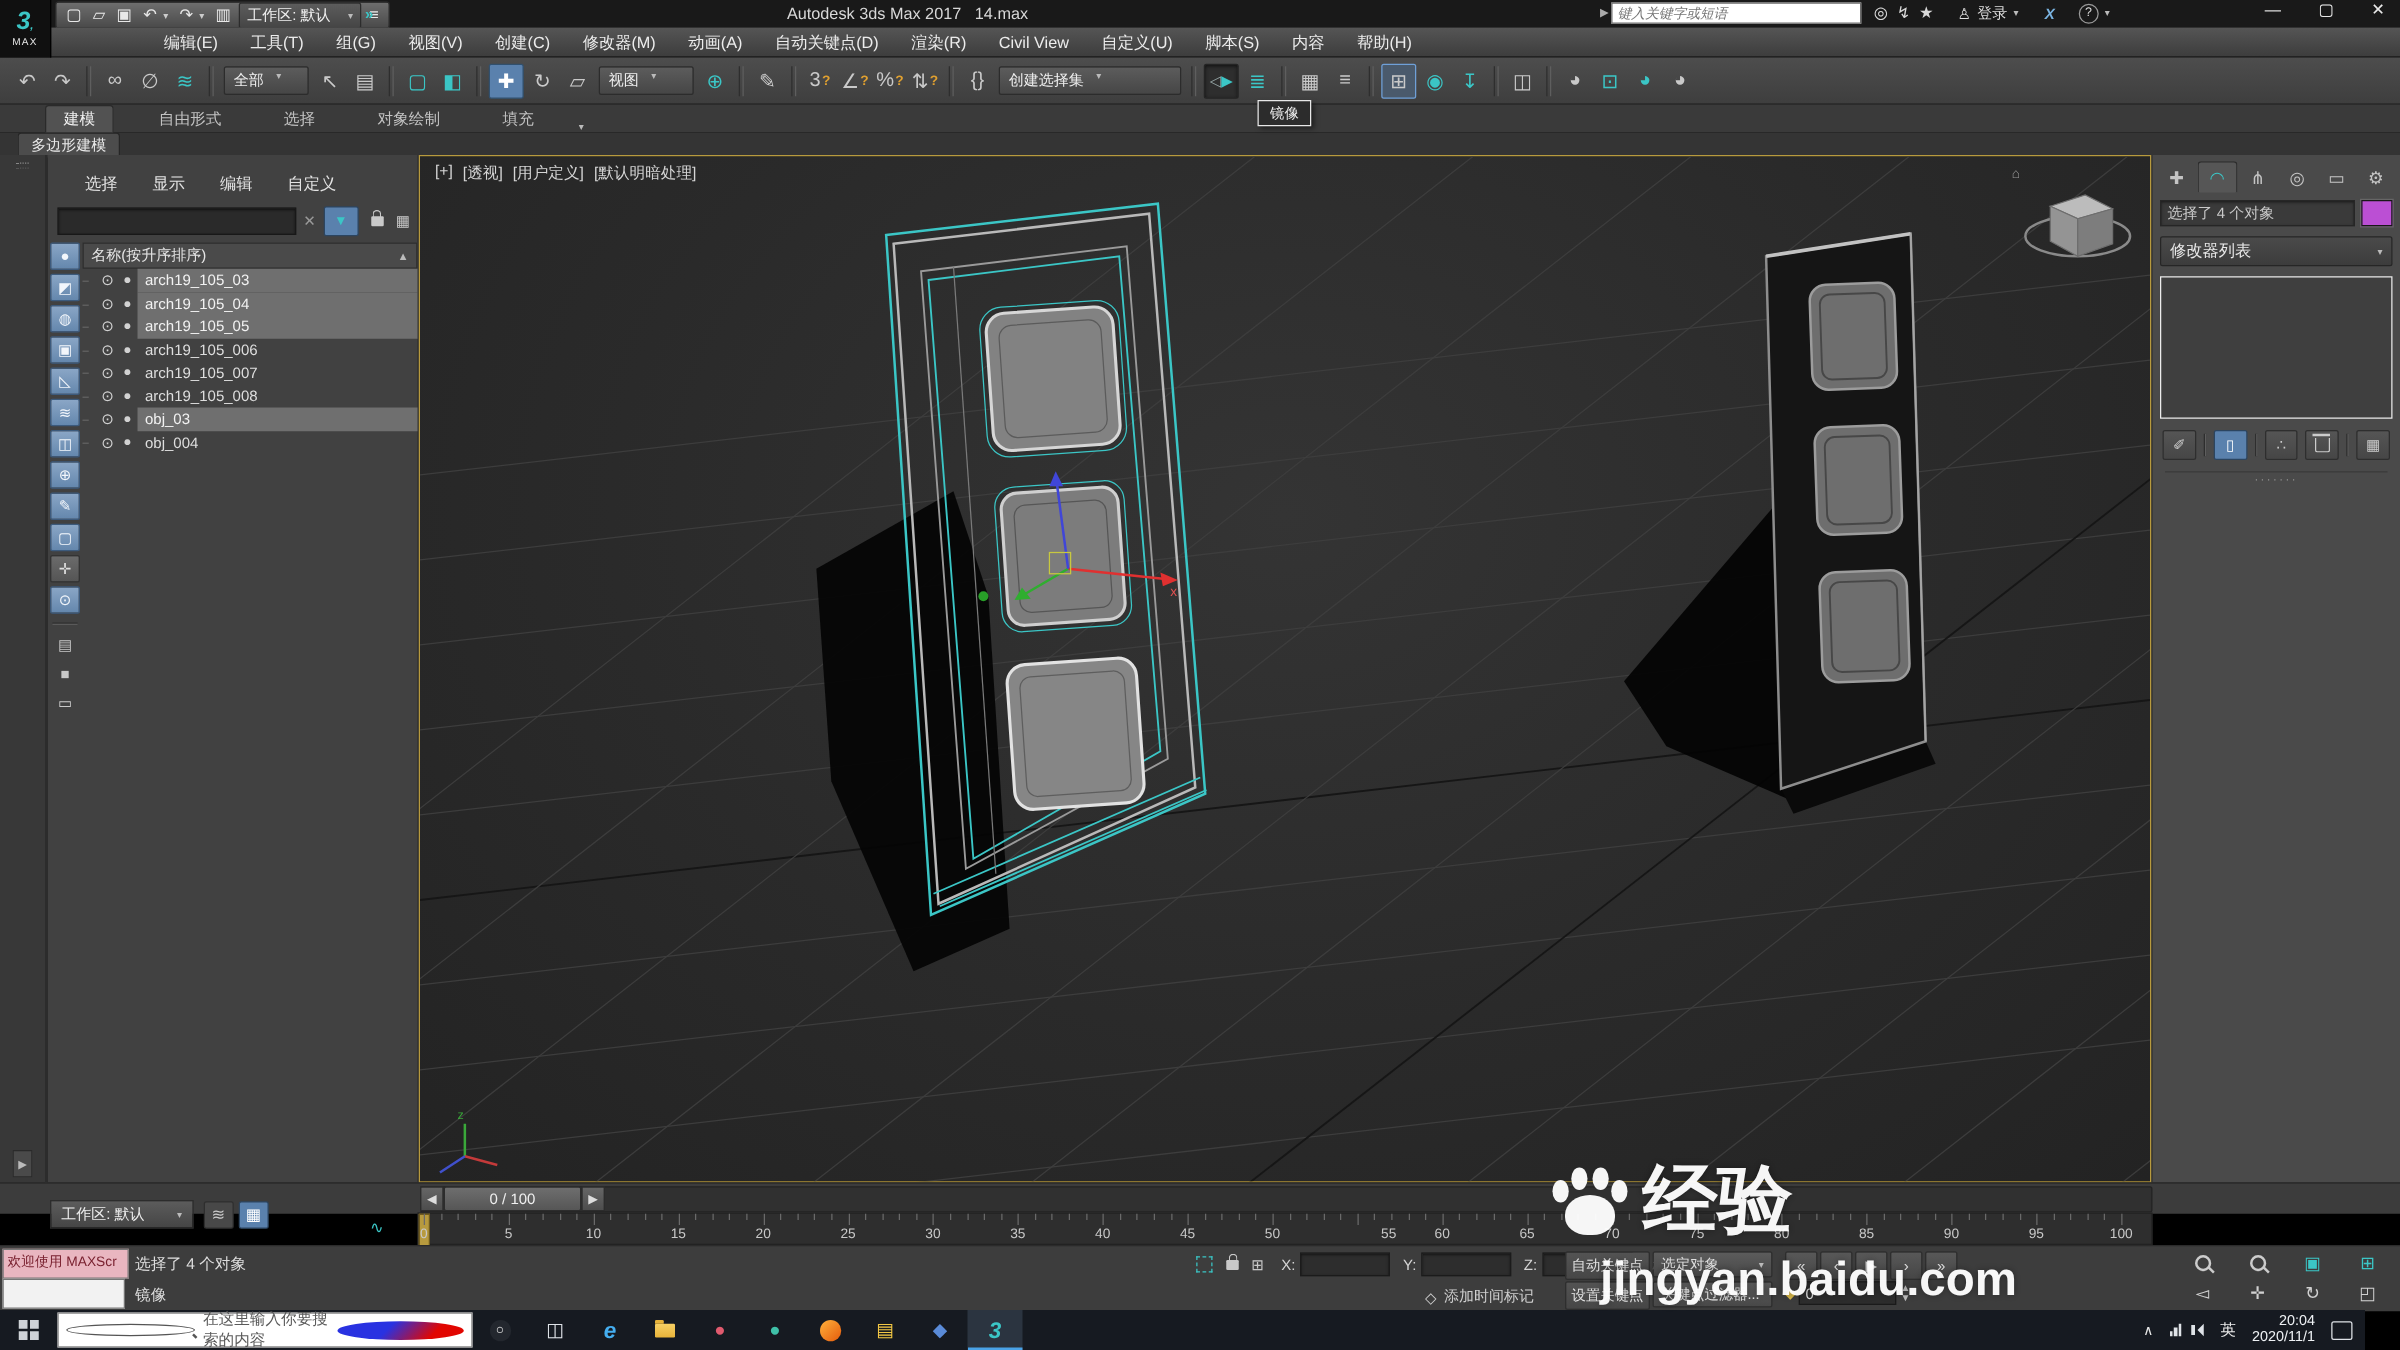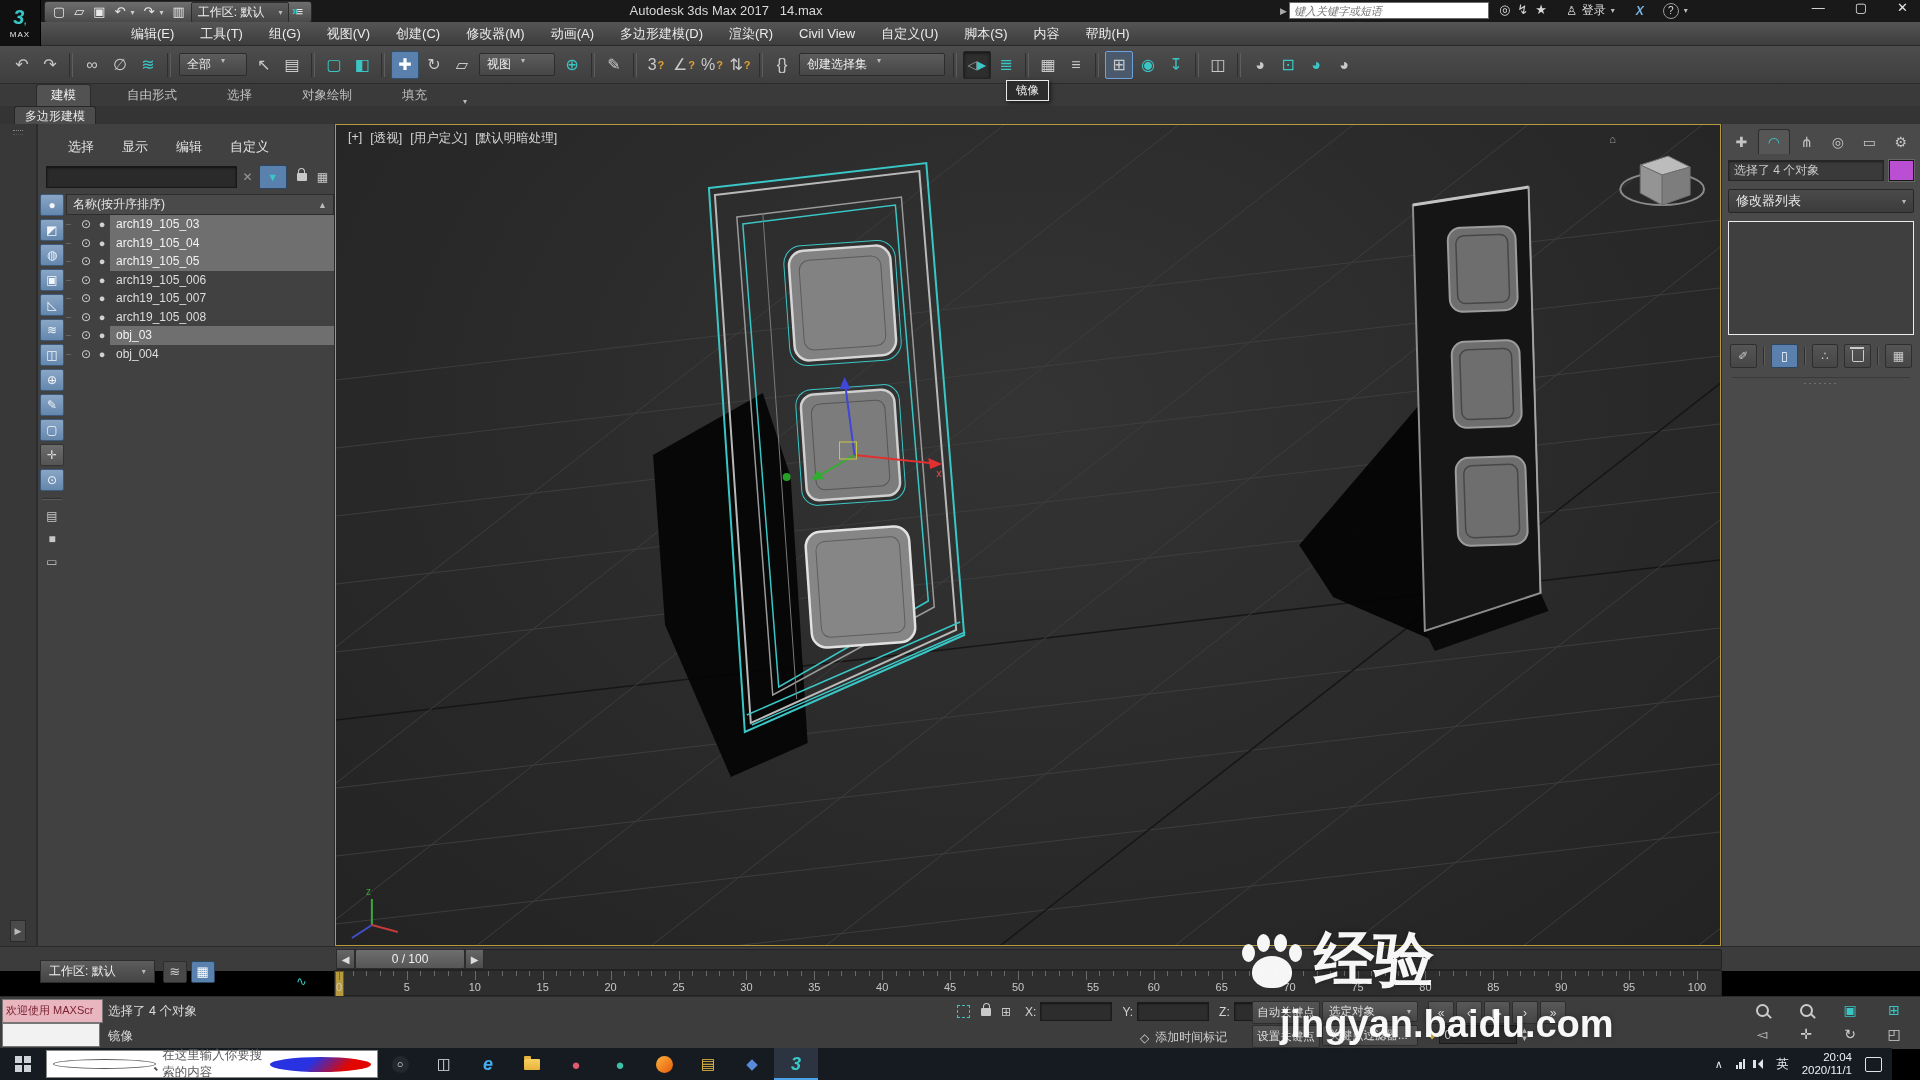--- a/index.html
+++ b/index.html
@@ -249,21 +249,21 @@
   </div>
 
   <div class="abs" id="menubar">
       <span class="menu-item">编辑(E)</span>
       <span class="menu-item">工具(T)</span>
       <span class="menu-item">组(G)</span>
       <span class="menu-item">视图(V)</span>
       <span class="menu-item">创建(C)</span>
       <span class="menu-item">修改器(M)</span>
       <span class="menu-item">动画(A)</span>
-      <span class="menu-item">多边形建模(D)</span>
+      <span class="menu-item">自动关键点(D)</span>
       <span class="menu-item">渲染(R)</span>
       <span class="menu-item">Civil View</span>
       <span class="menu-item">自定义(U)</span>
       <span class="menu-item">脚本(S)</span>
       <span class="menu-item">内容</span>
       <span class="menu-item">帮助(H)</span>
     </div>
 
   <div class="abs" id="toolbar">
       <span class="tbtn">↶</span>
@@ -647,21 +647,21 @@
       <div class="tick" style="left: 642.26px; height: 5px;"></div>
       <div class="tick" style="left: 655.84px; height: 5px;"></div>
       <div class="tick" style="left: 669.42px; height: 5px;"></div>
       <div class="tick" style="left: 683px; height: 9px;"></div>
       <div class="ticknum" style="left: 683px;">50</div>
       <div class="tick" style="left: 696.58px; height: 5px;"></div>
       <div class="tick" style="left: 710.16px; height: 5px;"></div>
       <div class="tick" style="left: 723.74px; height: 5px;"></div>
       <div class="tick" style="left: 737.32px; height: 5px;"></div>
       <div class="tick" style="left: 750.9px; height: 9px;"></div>
-      <div class="ticknum" style="left: 758px;">55</div>
+      <div class="ticknum" style="left: 776px;">55</div>
       <div class="tick" style="left: 764.48px; height: 5px;"></div>
       <div class="tick" style="left: 778.06px; height: 5px;"></div>
       <div class="tick" style="left: 791.64px; height: 5px;"></div>
       <div class="tick" style="left: 805.22px; height: 5px;"></div>
       <div class="tick" style="left: 818.8px; height: 9px;"></div>
       <div class="ticknum" style="left: 818.8px;">60</div>
       <div class="tick" style="left: 832.38px; height: 5px;"></div>
       <div class="tick" style="left: 845.96px; height: 5px;"></div>
       <div class="tick" style="left: 859.54px; height: 5px;"></div>
       <div class="tick" style="left: 873.12px; height: 5px;"></div>

